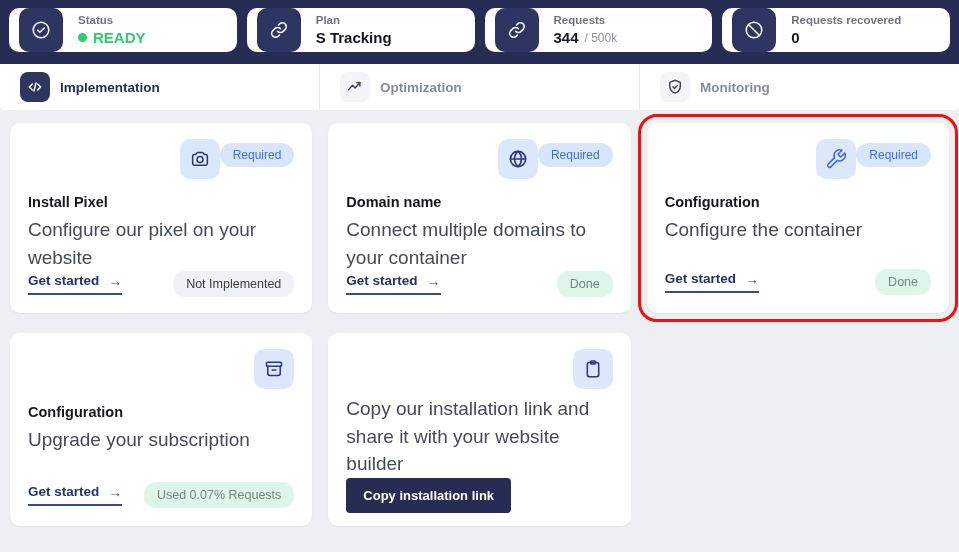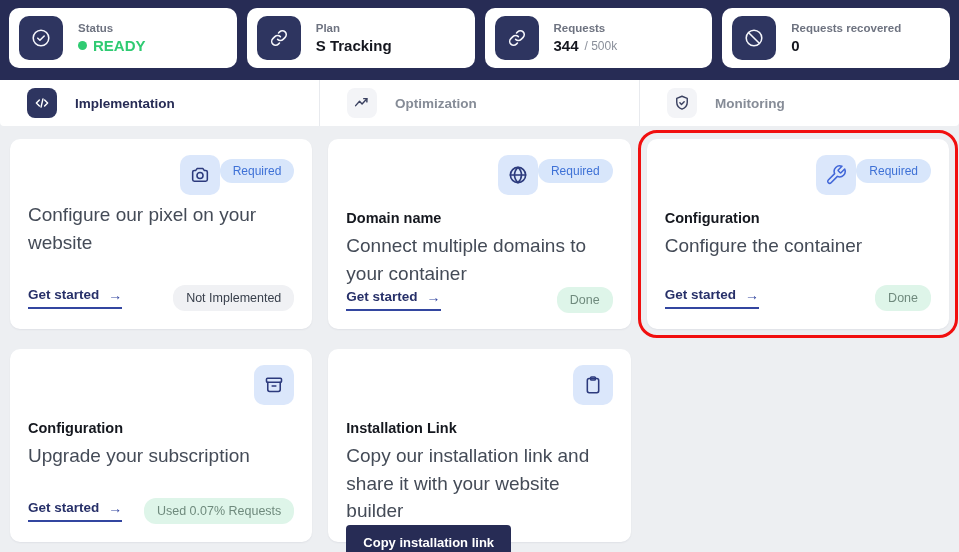--- a/index.html
+++ b/index.html
@@ -6,21 +6,21 @@
   html, body { width: 959px; height: 552px; overflow: hidden; }
   body {
     font-family: "Liberation Sans", sans-serif;
     background: #edeff2;
     color: #171a26;
   }
   svg { display: block; }
 
   
   .topbar {
-    height: 80px;
+    height: 64px;
     background: #272c55;
     display: flex;
     gap: 10px;
     padding: 8px 9px 12px 9px;
   }
   .stat-card {
     flex: 1;
     background: #ffffff;
     border-radius: 10px;
     display: flex;
@@ -49,22 +49,22 @@
   .tabbar {
     height: 46px;
     background: #ffffff;
     display: flex;
     border-radius: 0 0 4px 4px;
   }
   .tab {
     flex: 1;
     display: flex;
     align-items: center;
-    gap: 18px;
-    padding-left: 27px;
+    gap: 10px;
+    padding-left: 20px;
     cursor: pointer;
   }
   .tab + .tab { border-left: 1px solid #e8eaee; }
   .tab-icon {
     width: 30px; height: 30px;
     border-radius: 8px;
     display: flex; align-items: center; justify-content: center;
     background: #f3f4f7;
     color: #3a4160;
   }
@@ -256,20 +256,21 @@
   <div class="card">
     <div class="card-top">
       <div class="card-icon">
         <svg width="22" height="22" viewBox="0 0 24 24" fill="none" stroke="currentColor" stroke-width="1.7" stroke-linecap="round" stroke-linejoin="round">
           <path d="M4 8.8c0-1 .8-1.8 1.8-1.8h1.6l1.4-2h6.4l1.4 2h1.6c1 0 1.8.8 1.8 1.8v8.2c0 1-.8 1.8-1.8 1.8H5.8c-1 0-1.8-.8-1.8-1.8z"></path>
           <circle cx="12" cy="12.6" r="3.3"></circle>
         </svg>
       </div>
       <div class="badge-required">Required</div>
     </div>
+    <div class="card-title">Install Pixel</div>
     <div class="card-desc">Configure our pixel on your website</div>
     <div class="card-footer">
       <a class="get-started">
         <span>Get started</span>
         <span class="gs-arrow">→</span>
       </a>
       <div class="status-badge status-neutral">Not Implemented</div>
     </div>
   </div>
 
@@ -338,20 +339,19 @@
 
   <div class="card">
     <div class="card-top">
       <div class="card-icon">
         <svg width="22" height="22" viewBox="0 0 24 24" fill="none" stroke="currentColor" stroke-width="1.7" stroke-linecap="round" stroke-linejoin="round">
           <rect x="5.8" y="5" width="12.4" height="15.4" rx="2"></rect>
           <rect x="9.4" y="3.2" width="5.2" height="3.4" rx="1"></rect>
         </svg>
       </div>
     </div>
-    <div class="card-title">Installation Link</div>
     <div class="card-desc">Copy our installation link and share it with your website builder</div>
     <div class="card-footer">
       <button class="copy-btn">Copy installation link</button>
     </div>
   </div>
 
 </div>
 
 </body></html>

